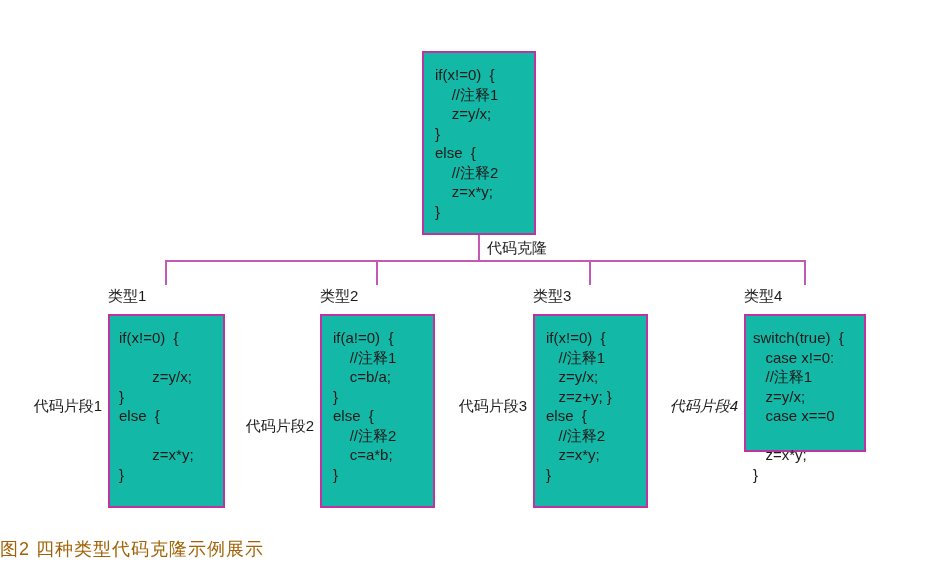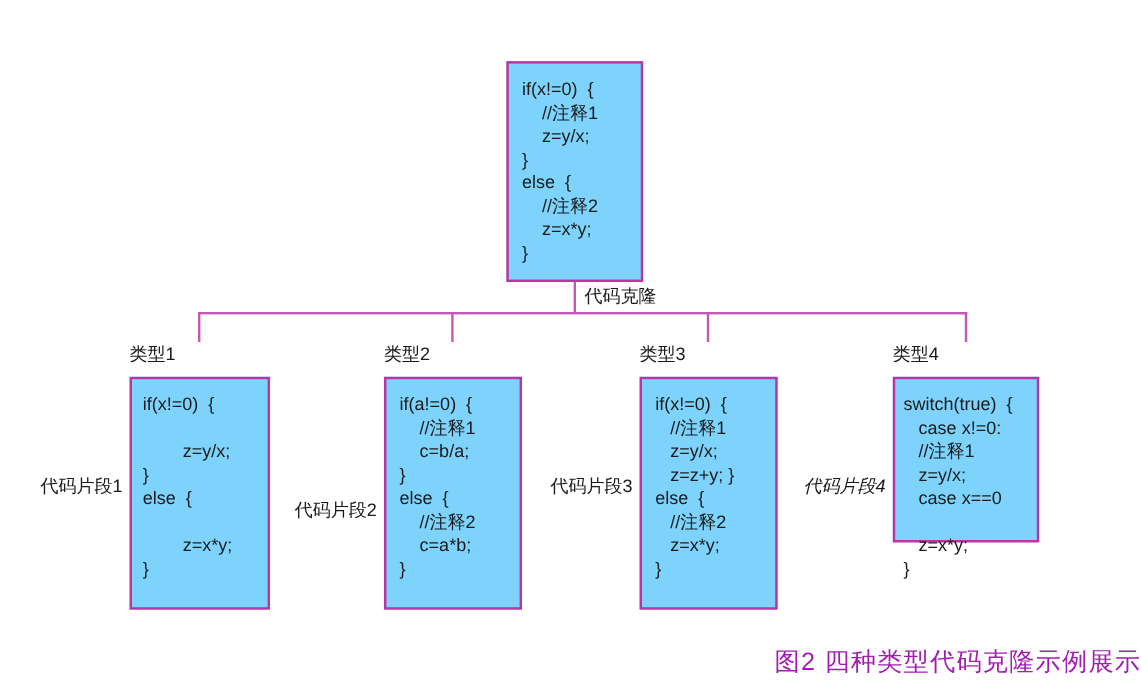--- a/index.html
+++ b/index.html
@@ -9,21 +9,21 @@
     height: 576px;
     background: #ffffff;
     font-family: "Liberation Sans", "DejaVu Sans", sans-serif;
     color: #1a1a1a;
     overflow: hidden;
   }
   .codebox {
     position: absolute;
     box-sizing: border-box;
     border: 2px solid #bf32a2;
-    background: #7dd3fc;
+    background: #14b8a6;
   }
   .code {
     margin: 0;
     padding: 12px 2px 0 11px;
     font-family: "Liberation Sans", "DejaVu Sans", sans-serif;
     font-size: 15px;
     line-height: 19.5px;
     white-space: pre;
     color: #1a1a1a;
   }
@@ -61,23 +61,23 @@
   .drop  { top: 260px; width: 2px; height: 25px; }
   .d1 { left: 165px; }
   .d2 { left: 376px; }
   .d3 { left: 589px; }
   .d4 { left: 804px; }
 
   .caption {
     position: absolute;
     left: 0; right: 0;
     top: 537px;
-    text-align: right;
-    font-size: 21px;
-    color: #a21caf;
+    text-align: left;
+    font-size: 18px;
+    color: #a16207;
     letter-spacing: 1px;
   }
 </style>
 </head>
 <body>
 
 <div class="stage">
 
   <div class="label title-root">原始代码片段</div>
   <div class="codebox root-box">

